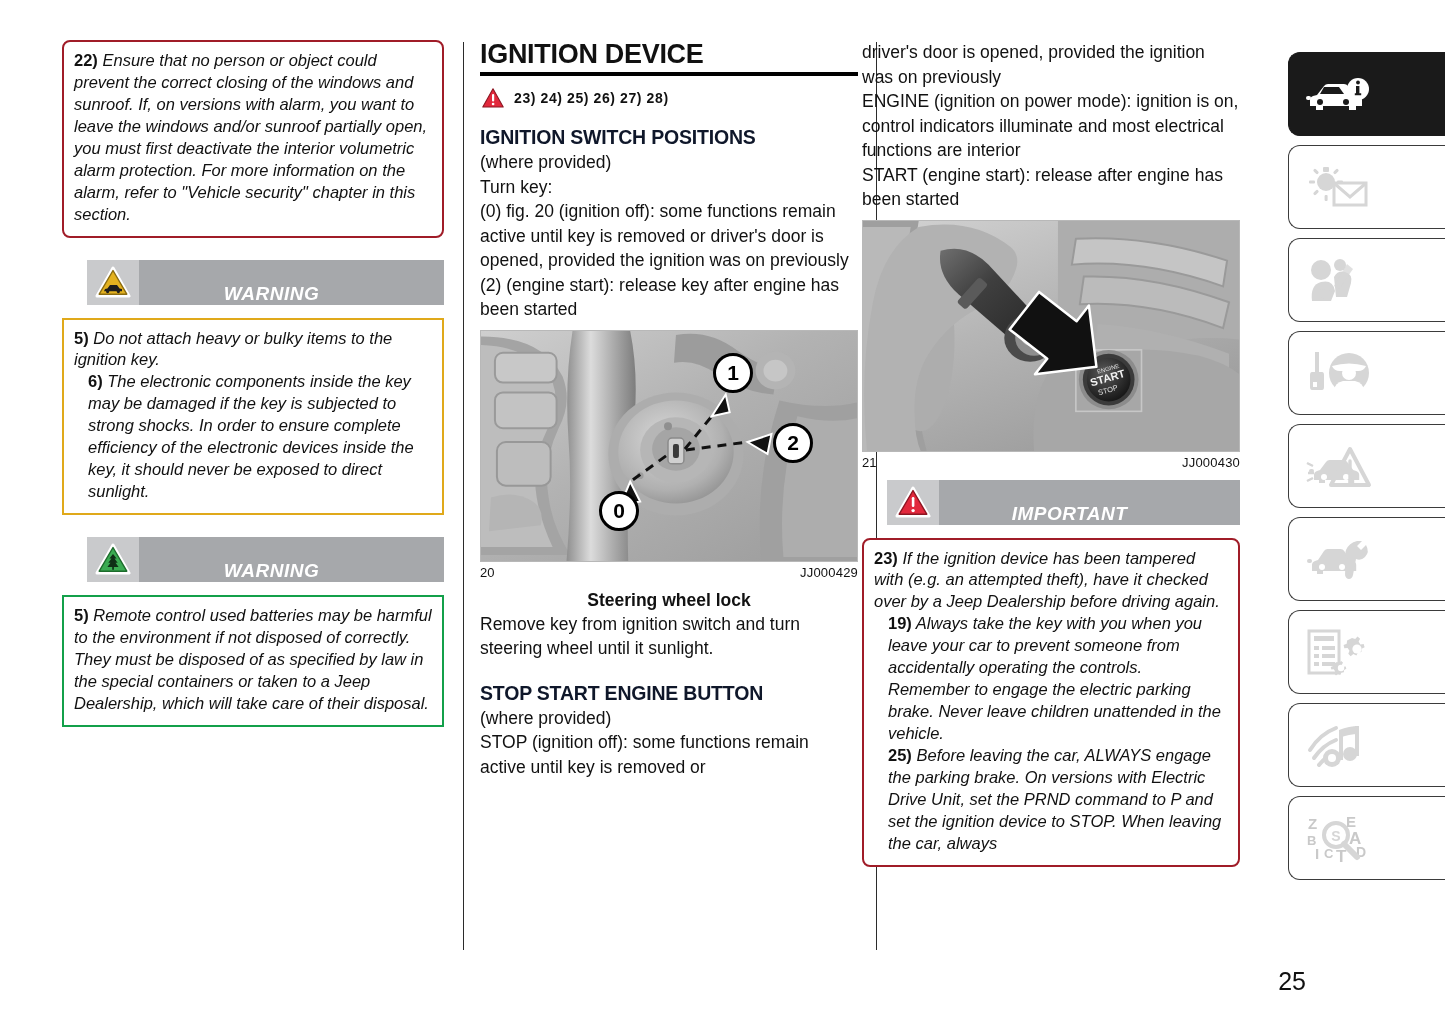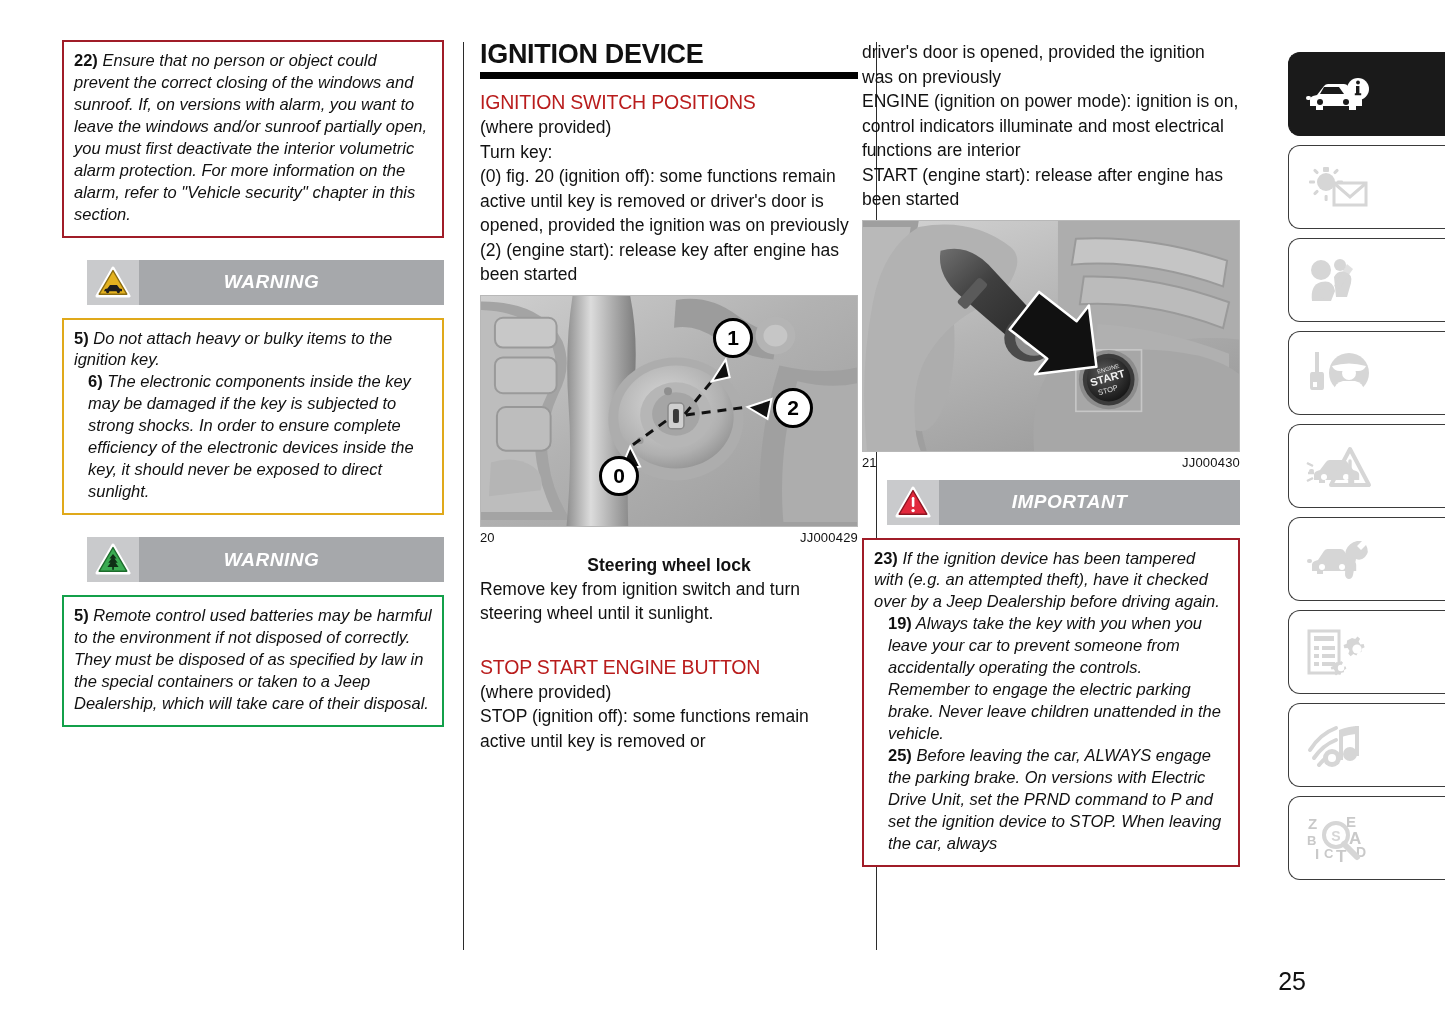--- a/index.html
+++ b/index.html
@@ -33,37 +33,37 @@
 
   
   .callout-box {
     border: 2px solid #a01c28;
     padding: 8px 10px 10px 10px;
     background: #fff;
     margin-bottom: 22px;
   }
   .callout-box.yellow { border-color: #e0a91a; }
   .callout-box.green  { border-color: #13a04a; }
-  .callout-box.red    { border-color: #a01c28; }
+  .callout-box.red    { border-color: #a01c28; border-radius: 8px; }
 
   .callout-box p {
     margin: 0;
     font-style: italic;
     font-size: 16.5px;
     line-height: 1.33;
     color: #111;
     text-align: left;
   }
   .callout-box p + p { margin-top: 0px; margin-left: 14px; }
   .callout-box .num { font-weight: bold; font-style: normal; }
 
   
   .banner {
     display: flex;
-    align-items: center;
+    align-items: flex-end;
     height: 45px;
     background: #a6a8ab;
     margin-bottom: 13px;
     margin-left: 25px;
   }
   .banner .ic {
     width: 52px; height: 45px;
     background: #c9cacc;
     display: flex; align-items: center; justify-content: center;
     flex: 0 0 52px;
@@ -79,35 +79,35 @@
     padding-right: 40px;
   }
 
   
   h1.sec-title {
     margin: 0 0 7px 0;
     font-size: 27px;
     font-weight: bold;
     letter-spacing: -0.3px;
     color: #111;
-    border-bottom: 7px solid #000000;
+    border-bottom: 4px solid #000000;
     padding-bottom: 4px;
     line-height: 1.05;
   }
   .ref-line {
     display: flex; align-items: center; gap: 8px;
     margin: 10px 0 16px 0;
   }
   .ref-line .refnums {
     font-size: 14px; font-weight: bold; color: #111;
     letter-spacing: 0.6px;
   }
   h2.sub-title {
-    margin: 12px 0 1px 0;
-    font-size: 19.5px; font-weight: normal; color: #b91c1c;
+    margin: 3px 0 1px 0;
+    font-size: 19.5px; font-weight: bold; color: #0f172a;
     letter-spacing: -0.2px;
   }
   h3.sub-title-sm {
     margin: 0 0 1px 0;
     font-size: 17.5px; font-weight: bold; color: #111; text-align: center;
   }
   p.body {
     margin: 0;
     font-size: 17.5px;
     line-height: 1.40;
@@ -218,20 +218,29 @@
     <div class="callout-box green">
       <p><span class="num">5)</span> <span>Remote control used batteries may be harmful to the environment if not disposed of correctly. They must be disposed of as specified by law in the special containers or taken to a Jeep Dealership, which will take care of their disposal.</span></p>
     </div>
 
   </div>
 
   <div class="col col-mid">
 
     <h1 class="sec-title">IGNITION DEVICE</h1>
 
+    <div class="ref-line">
+      <svg width="26" height="24" viewBox="0 0 26 24" aria-hidden="true">
+        <path d="M13 1 L25 22 L1 22 Z" fill="#ffffff" stroke="#ffffff" stroke-width="2.2" stroke-linejoin="round"></path>
+        <path d="M13 2.8 L23.2 21 L2.8 21 Z" fill="#e2283c" stroke="#8c1622" stroke-width="1.1" stroke-linejoin="round"></path>
+        <rect x="12" y="8" width="2.2" height="7.4" rx="1" fill="#ffffff"></rect>
+        <circle cx="13.1" cy="18" r="1.35" fill="#ffffff"></circle>
+      </svg>
+      <span class="refnums">23)  24)  25)  26)  27)  28)</span>
+    </div>
 
     <h2 class="sub-title">IGNITION SWITCH POSITIONS</h2>
     <p class="body">(where provided)</p>
     <p class="body">Turn key:</p>
     <p class="body">(0) fig. 20 (ignition off): some functions remain active until key is removed or driver's door is opened, provided the ignition was on previously</p>
     <p class="body">(2) (engine start): release key after engine has been started</p>
 
     <div class="figure">
       <div class="imgbox">
         <svg width="100%" height="100%" viewBox="0 0 378 232" preserveAspectRatio="none" aria-hidden="true">

